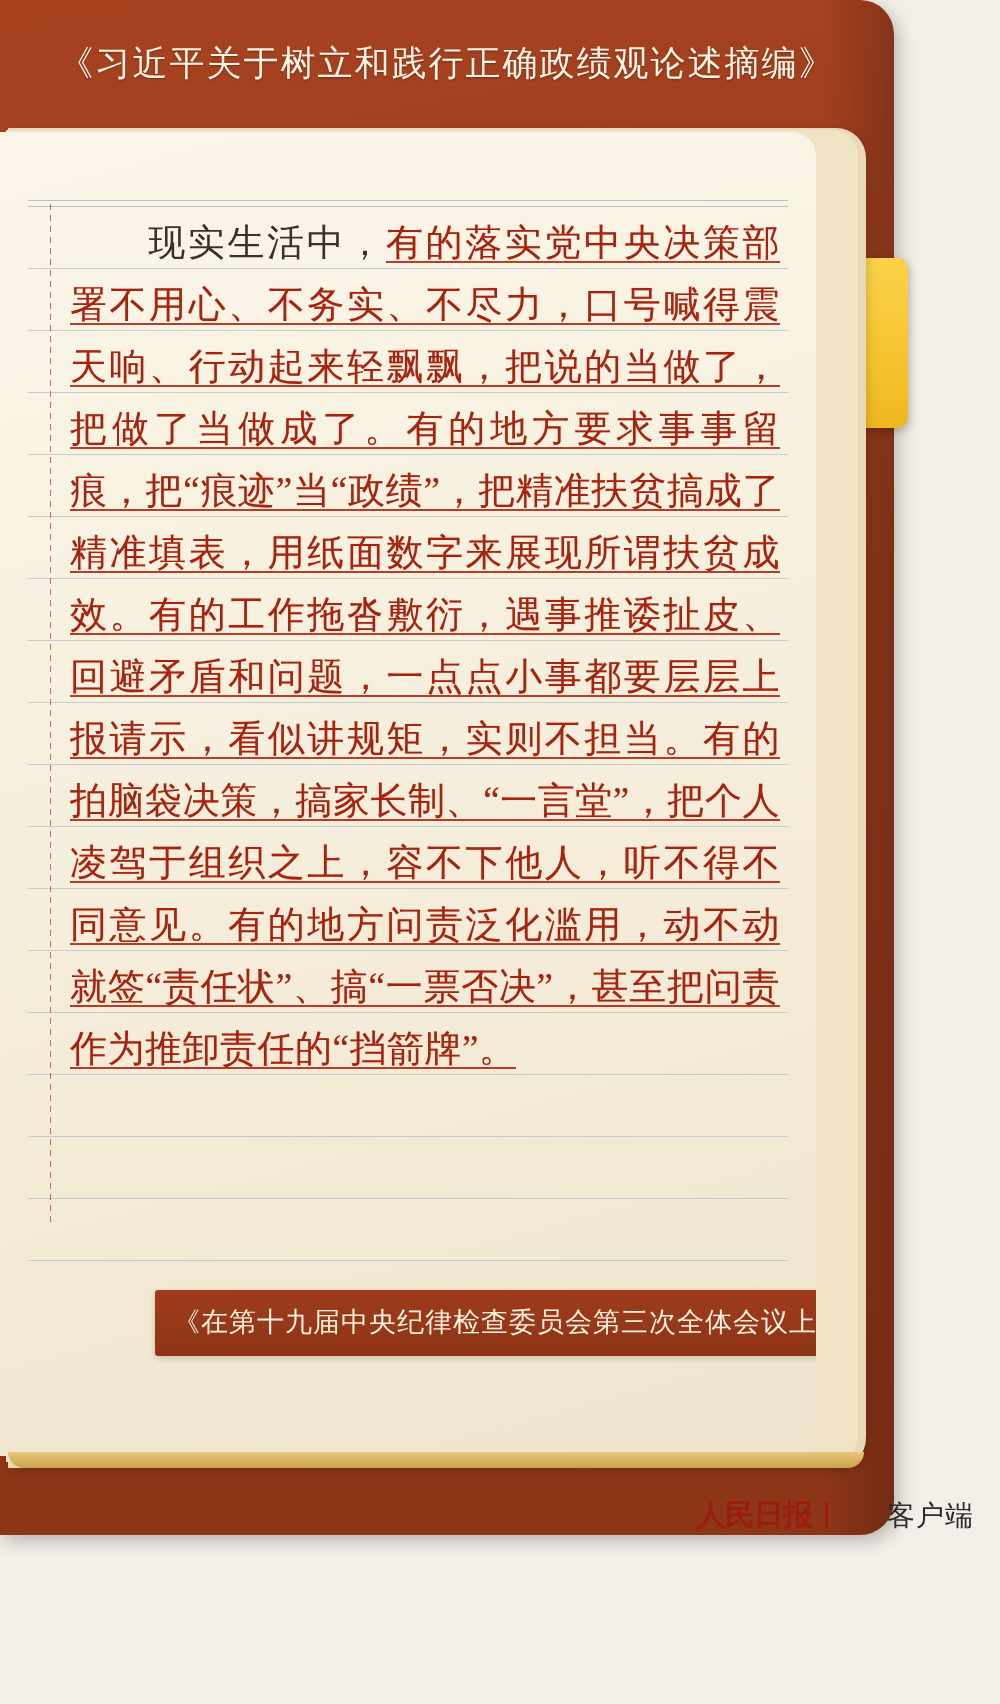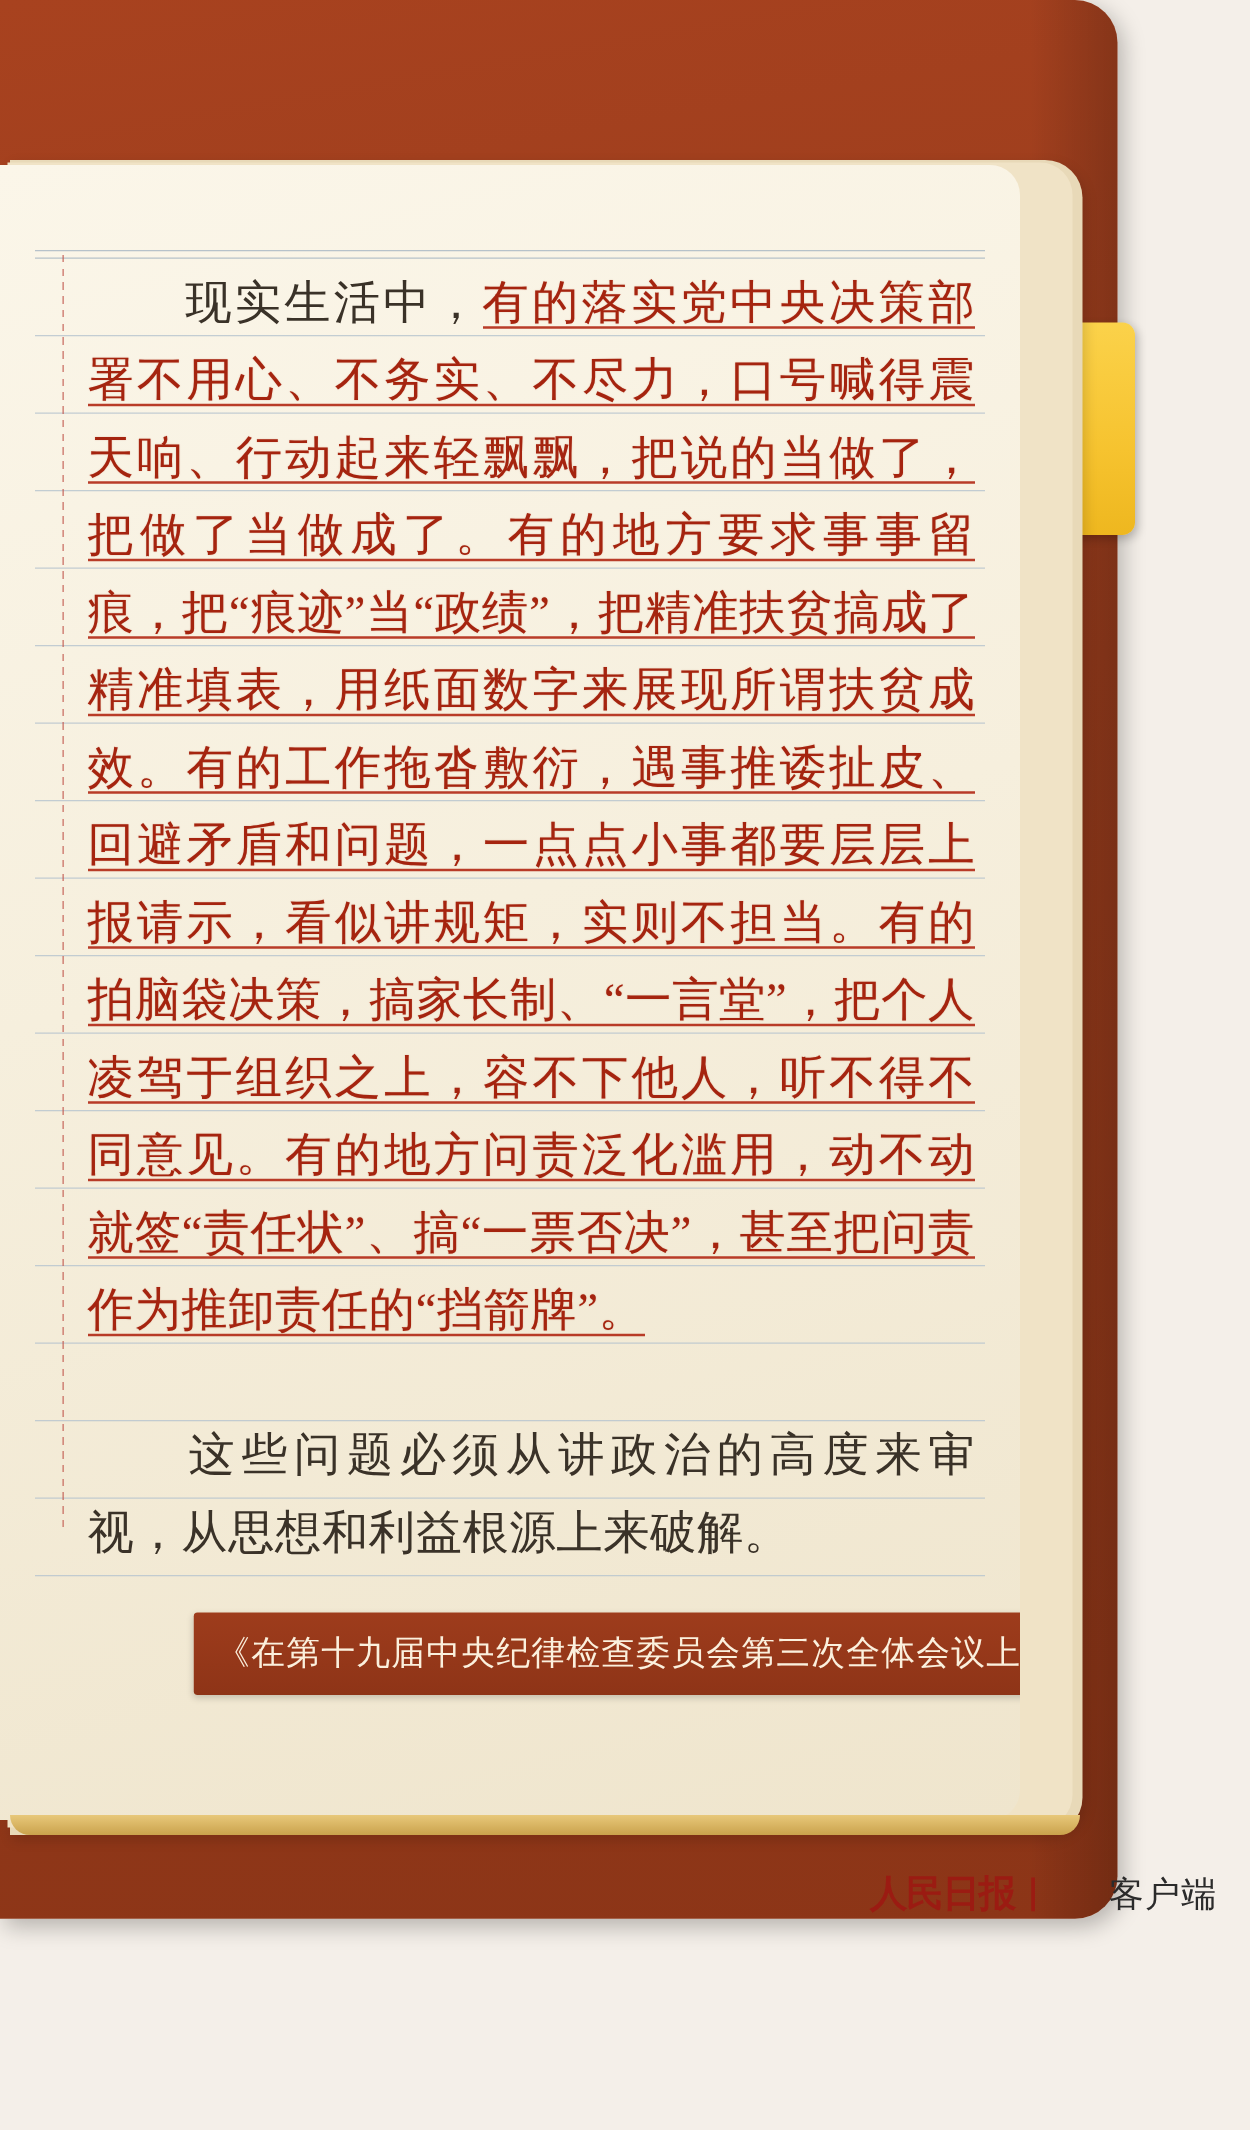--- a/index.html
+++ b/index.html
@@ -240,20 +240,23 @@
 </style>
 </head>
 <body>
 
 <div class="page">
 
   <div class="cover">
     <div class="cover-shade"></div>
   </div>
 
+  <div class="title-band">
+    <div class="book-title">《习近平关于树立和践行正确政绩观论述摘编》</div>
+  </div>
 
   <div class="bookmark"></div>
 
   <div class="paper-stack"></div>
   <div class="paper-stack2"></div>
 
   <div class="paper">
 
     <div class="rules" id="rules">
         <div class="rule top-double" style="top: 68px;"></div>
@@ -275,23 +278,20 @@
         <div class="rule" style="top: 1004px;"></div>
         <div class="rule" style="top: 1066px;"></div>
         <div class="rule" style="top: 1128px;"></div>
       </div>
     <div class="margin-line"></div>
 
     <div class="body-text">
       <p class="para">
         <span class="indent"></span><span>现实生活中，</span><span class="marked">有的落实党中央决策部署不用心、不务实、不尽力，口号喊得震天响、行动起来轻飘飘，把说的当做了，把做了当做成了。有的地方要求事事留痕，把“痕迹”当“政绩”，把精准扶贫搞成了精准填表，用纸面数字来展现所谓扶贫成效。有的工作拖沓敷衍，遇事推诿扯皮、回避矛盾和问题，一点点小事都要层层上报请示，看似讲规矩，实则不担当。有的拍脑袋决策，搞家长制、“一言堂”，把个人凌驾于组织之上，容不下他人，听不得不同意见。有的地方问责泛化滥用，动不动就签“责任状”、搞“一票否决”，甚至把问责作为推卸责任的“挡箭牌”。</span>
       </p>
-      <p class="para second">
-        <span class="indent"></span><span>这些问题必须从讲政治的高度来审视，从思想和利益根源上来破解。</span>
-      </p>
     </div>
 
     <div class="source-box">
       <div class="source-title">《在第十九届中央纪律检查委员会第三次全体会议上的讲话》</div>
     </div>
 
   </div>
 
   <div class="gold-edge"></div>
 

